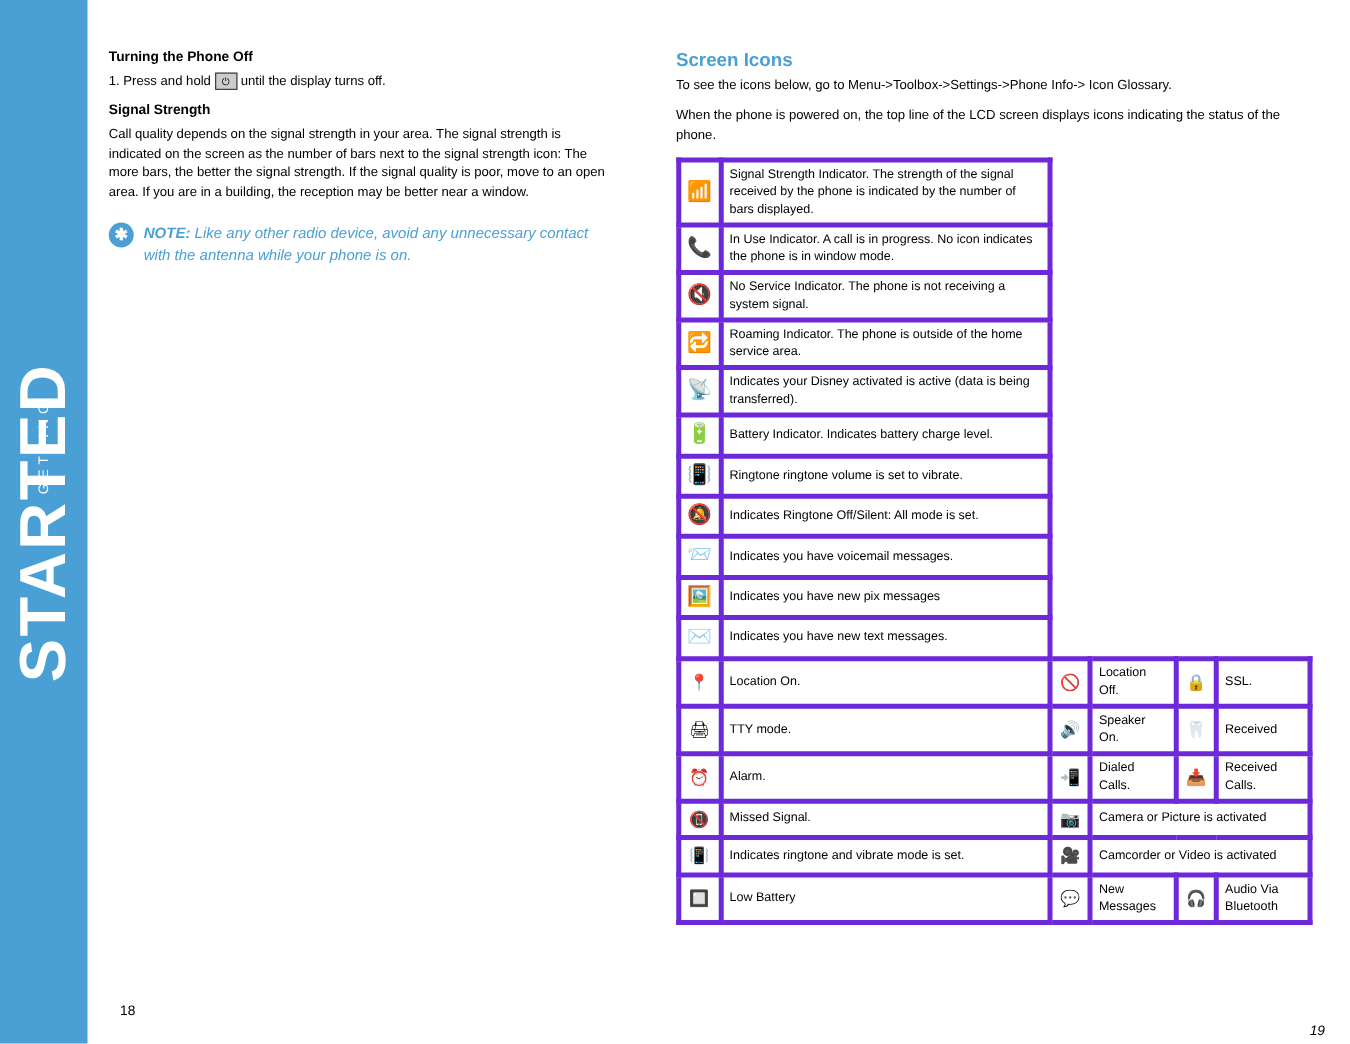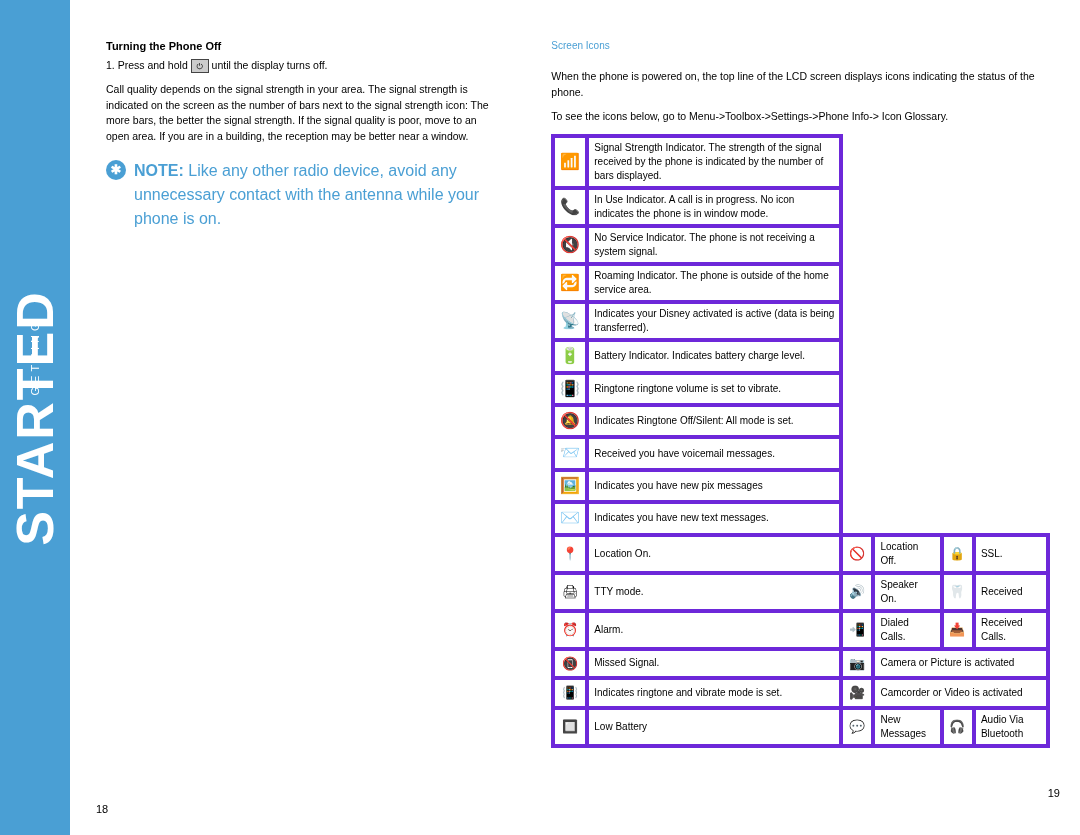--- a/index.html
+++ b/index.html
@@ -34,21 +34,21 @@
       font-size: 52px;
       font-weight: bold;
       color: white;
       letter-spacing: 2px;
     }
 
     
     .content {
       flex: 1;
       display: flex;
-      padding: 40px 30px 20px 36px;
+      padding: 40px 30px 20px 17px;
       gap: 30px;
     }
 
     
     .left-col {
       flex: 0 0 44%;
       padding-right: 20px;
     }
 
     
@@ -56,24 +56,24 @@
       flex: 1;
     }
 
     .section-title {
       font-weight: bold;
       font-size: 11px;
       margin-bottom: 6px;
     }
 
     .section-title-blue {
-      font-weight: normal;
-      font-size: 10px;
+      font-weight: bold;
+      font-size: 15px;
       color: #4a9fd4;
-      margin-bottom: 18px;
+      margin-bottom: 4px;
     }
 
     p {
       font-size: 10.5px;
       line-height: 1.5;
       margin-bottom: 8px;
     }
 
     .note-box {
       display: flex;
@@ -91,37 +91,39 @@
       display: flex;
       align-items: center;
       justify-content: center;
       font-weight: bold;
       font-size: 13px;
       flex-shrink: 0;
       margin-top: 1px;
     }
 
     .note-text {
-      font-size: 16px;
+      font-size: 12px;
       color: #4a9fd4;
       line-height: 1.5;
+      font-style: italic;
     }
 
     
     .page-number-left {
       position: absolute;
       bottom: 20px;
       left: 96px;
       font-size: 11px;
     }
     .page-number-right {
       position: absolute;
-      bottom: 36px;
+      bottom: 4px;
       right: 20px;
       font-size: 11px;
+      font-style: italic;
     }
 
     
     .icons-table {
       width: 100%;
       border-collapse: collapse;
       margin-top: 10px;
       font-size: 10px;
     }
 
@@ -166,35 +168,36 @@
 
 <div class="content">
 
   <div class="left-col">
 
     <div class="section-title">Turning the Phone Off</div>
     <p>
       1. Press and hold <span class="inline-icon">⏻</span> until the display turns off.
     </p>
 
+    <div class="section-title">Signal Strength</div>
     <p>Call quality depends on the signal strength in your area. The signal strength is indicated on the screen as the number of bars next to the signal strength icon: The more bars, the better the signal strength. If the signal quality is poor, move to an open area. If you are in a building, the reception may be better near a window.</p>
 
     <div class="note-box">
       <div class="note-icon">✱</div>
       <div class="note-text">
         <strong>NOTE:</strong> <span>Like any other radio device, avoid any unnecessary contact with the antenna while your phone is on.</span>
       </div>
     </div>
   </div>
 
   <div class="right-col">
 
     <div class="section-title-blue">Screen Icons</div>
+    <p>To see the icons below, go to Menu-&gt;Toolbox-&gt;Settings-&gt;Phone Info-&gt; Icon Glossary.</p>
     <p>When the phone is powered on, the top line of the LCD screen displays icons indicating the status of the phone.</p>
-    <p>To see the icons below, go to Menu-&gt;Toolbox-&gt;Settings-&gt;Phone Info-&gt; Icon Glossary.</p>
 
     <table class="icons-table">
       <tbody>
 
         <tr>
           <td class="icon-cell"><span style="font-size:16px;">📶</span></td>
           <td class="desc-cell">Signal Strength Indicator. The strength of the signal received by the phone is indicated by the number of bars displayed.</td>
         </tr>
 
         <tr>
@@ -227,21 +230,21 @@
           <td class="desc-cell">Ringtone ringtone volume is set to vibrate.</td>
         </tr>
 
         <tr>
           <td class="icon-cell"><span style="font-size:16px;">🔕</span></td>
           <td class="desc-cell">Indicates Ringtone Off/Silent: All mode is set.</td>
         </tr>
 
         <tr>
           <td class="icon-cell"><span style="font-size:16px;">📨</span></td>
-          <td class="desc-cell">Received you have voicemail messages.</td>
+          <td class="desc-cell">Indicates you have voicemail messages.</td>
         </tr>
 
         <tr>
           <td class="icon-cell"><span style="font-size:16px;">🖼️</span></td>
           <td class="desc-cell">Indicates you have new pix messages</td>
         </tr>
 
         <tr>
           <td class="icon-cell"><span style="font-size:16px;">✉️</span></td>
           <td class="desc-cell">Indicates you have new text messages.</td>

